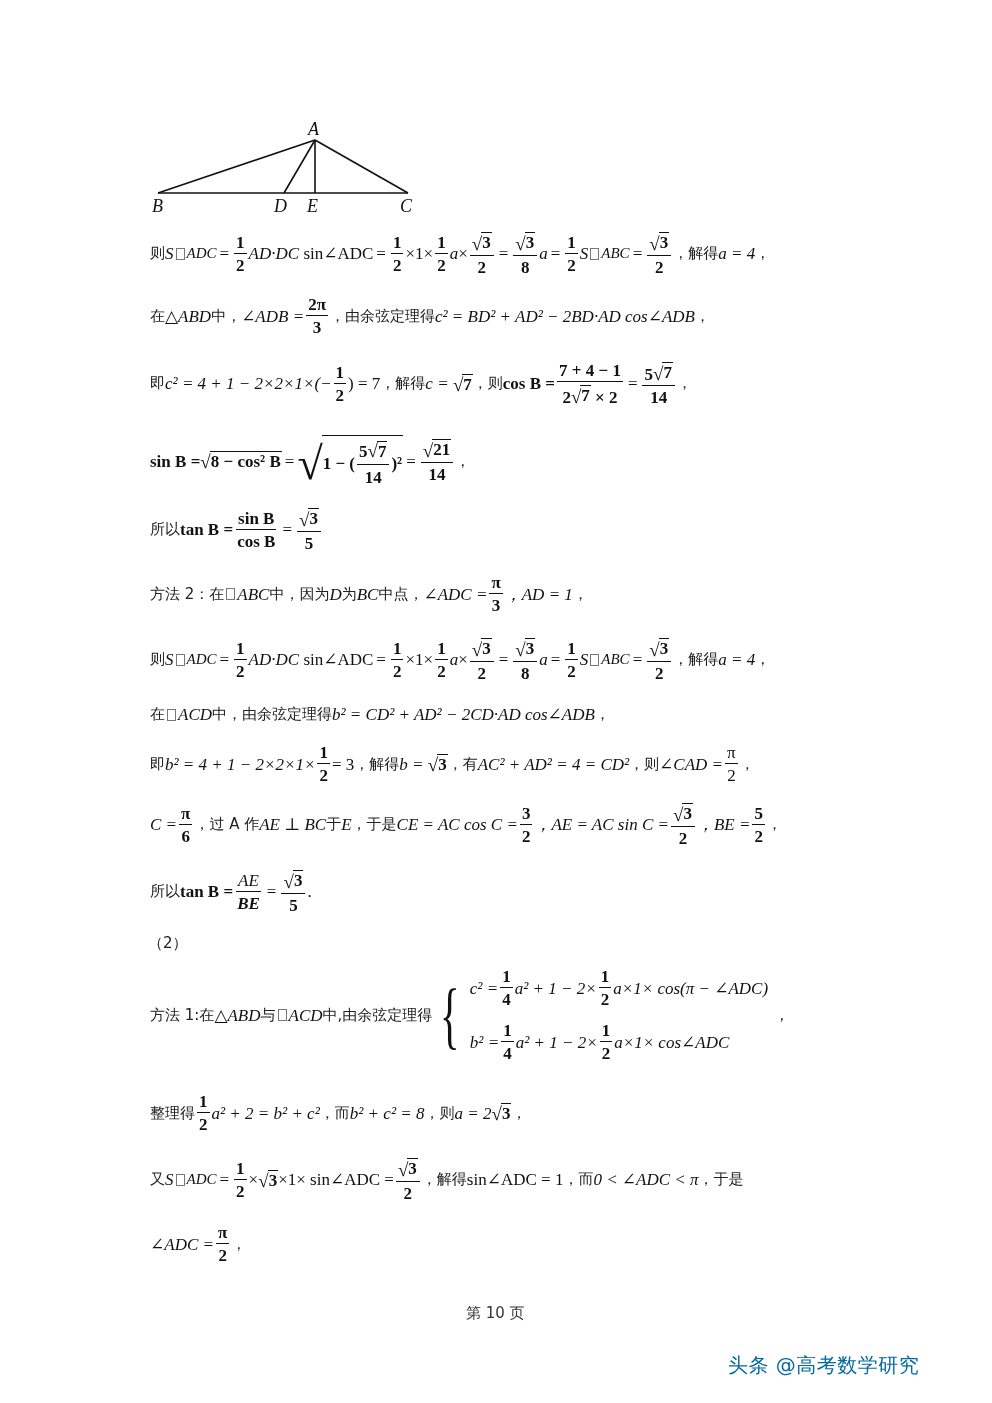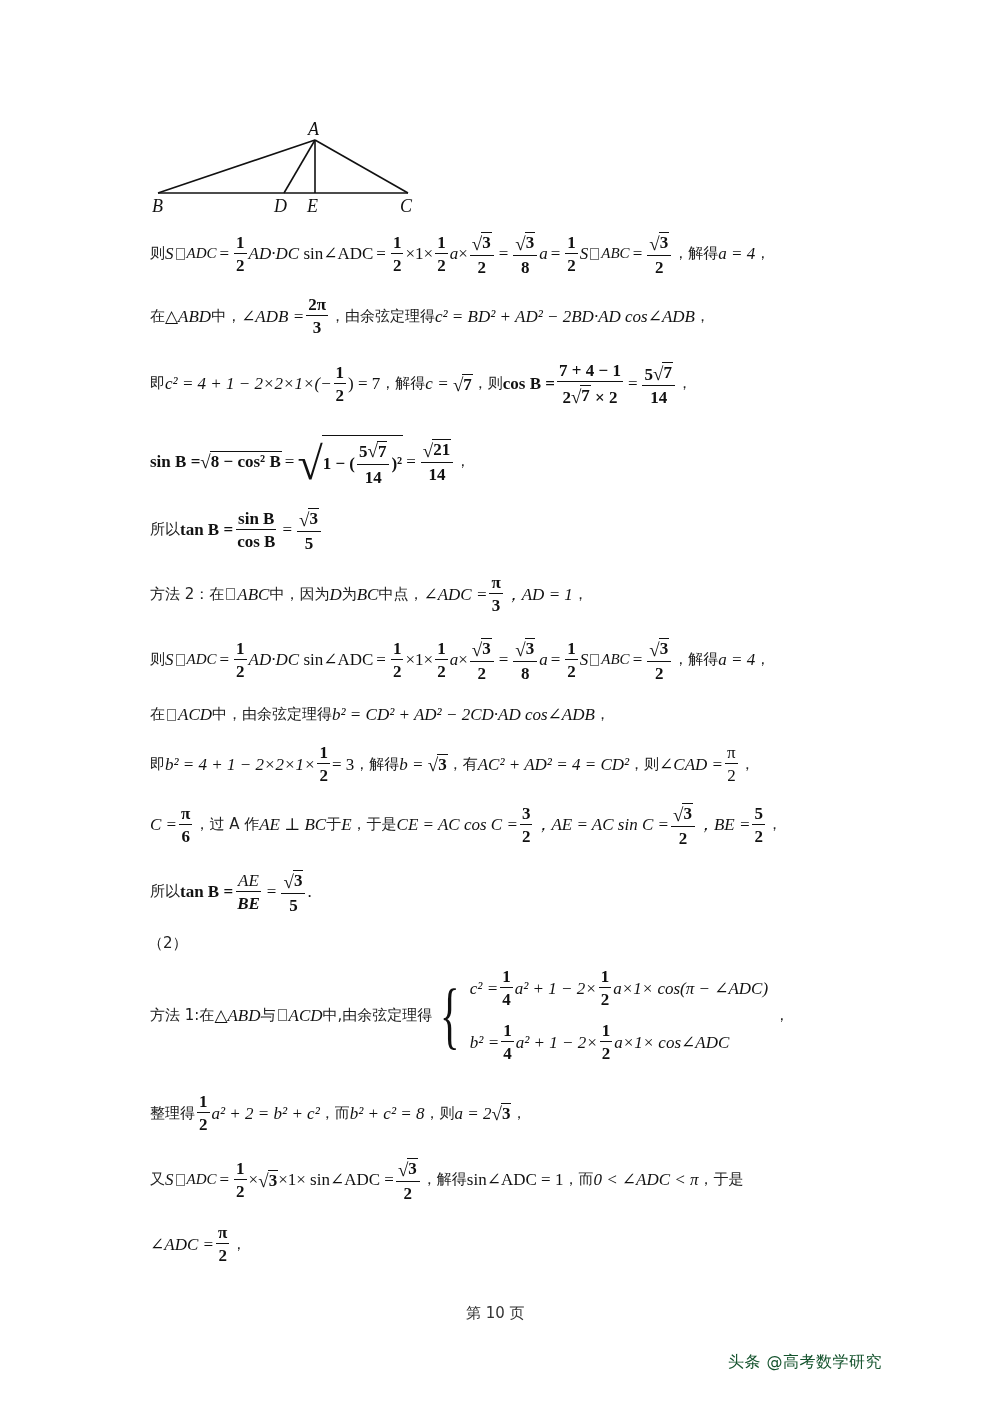--- a/index.html
+++ b/index.html
@@ -30,21 +30,21 @@
     .sqrt .arg { border-top: 1.4px solid #111; padding: 0 1px; line-height: 1.15; }
     .tbox { display: inline-block; width: 7px; height: 10px; border: 1px solid #777; margin: 0 2px; vertical-align: -5px; }
     .brace-group { display: inline-flex; align-items: center; }
     .brace { font-size: 74px; font-weight: normal; line-height: 1; margin-right: 2px; transform: scaleX(0.55); }
     .stack { display: flex; flex-direction: column; gap: 14px; }
     .stack .row { display: flex; align-items: center; }
     #figure { position: absolute; left: 150px; top: 118px; width: 290px; height: 100px; }
     #footer-page { position: absolute; left: 466px; top: 1304px; font-family: "DejaVu Sans", sans-serif; font-size: 15px; color: #333; }
     #watermark {
       position: absolute; left: 728px; top: 1352px;
-      font-family: "DejaVu Sans", sans-serif; font-size: 16px; color: #14532d;
+      font-family: "DejaVu Sans", sans-serif; font-size: 20px; color: #0369a1;
       text-shadow: 1px 1px 0 #fff, -1px -1px 0 #fff;
       letter-spacing: 0.5px;
     }
   </style>
 </head>
 <body>
 
 <svg id="figure" viewBox="0 0 290 100">
   <g stroke="#111" stroke-width="1.6" fill="none">
     <line x1="8" y1="75" x2="258" y2="75"></line>

